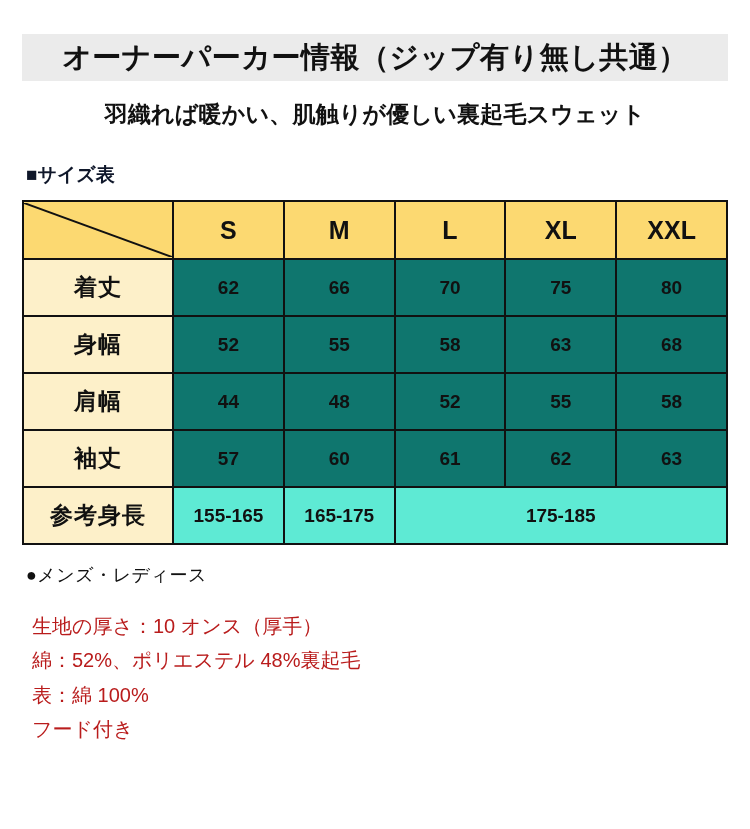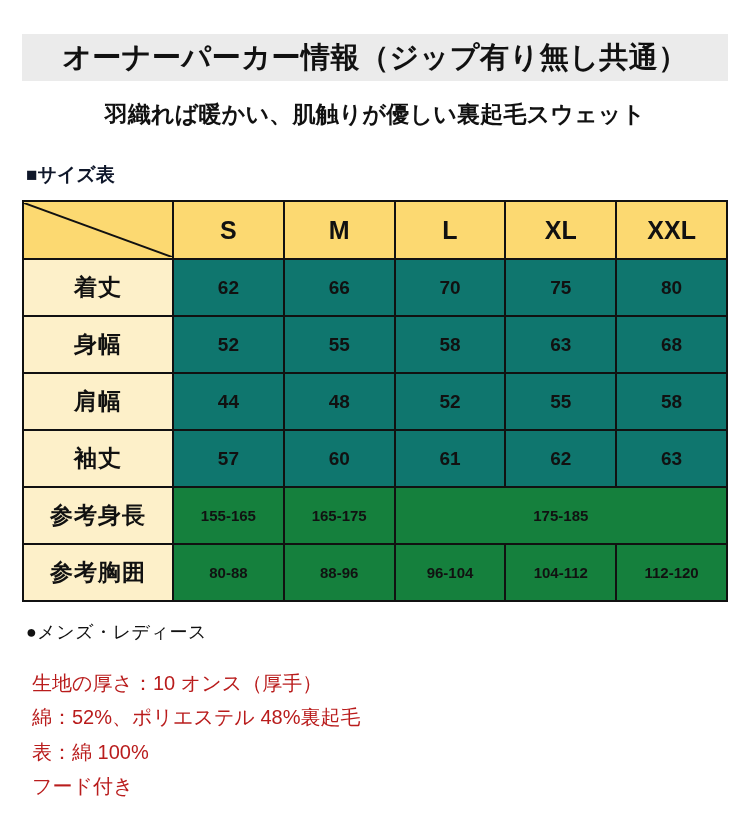--- a/index.html
+++ b/index.html
@@ -82,22 +82,22 @@
     background: #fdf0c9;
     font-size: 23px;
     height: 53px;
     letter-spacing: 1px;
   }
   .val {
     background: #0f766e;
     font-size: 19px;
   }
   .val-small {
-    background: #15803d;
-    font-size: 15px;
+    background: #5eead4;
+    font-size: 19px;
   }
   .note {
     margin-top: 18px;
     margin-left: 4px;
     font-size: 18px;
     color: #111;
     letter-spacing: 0.5px;
   }
   .spec-list {
     margin-top: 22px;
@@ -171,28 +171,20 @@
       <td class="val">63</td>
     </tr>
 
     <tr>
       <td class="row-label">参考身長</td>
       <td class="val-small">155-165</td>
       <td class="val-small">165-175</td>
       <td class="val-small" colspan="3">175-185</td>
     </tr>
 
-    <tr>
-      <td class="row-label">参考胸囲</td>
-      <td class="val-small">80-88</td>
-      <td class="val-small">88-96</td>
-      <td class="val-small">96-104</td>
-      <td class="val-small">104-112</td>
-      <td class="val-small">112-120</td>
-    </tr>
   </tbody>
     </table>
 
   <div class="note">●メンズ・レディース</div>
 
   <div class="spec-list">
     <div>生地の厚さ：10 オンス（厚手）</div>
     <div>綿：52%、ポリエステル 48%裏起毛</div>
     <div>表：綿 100%</div>
     <div>フード付き</div>

